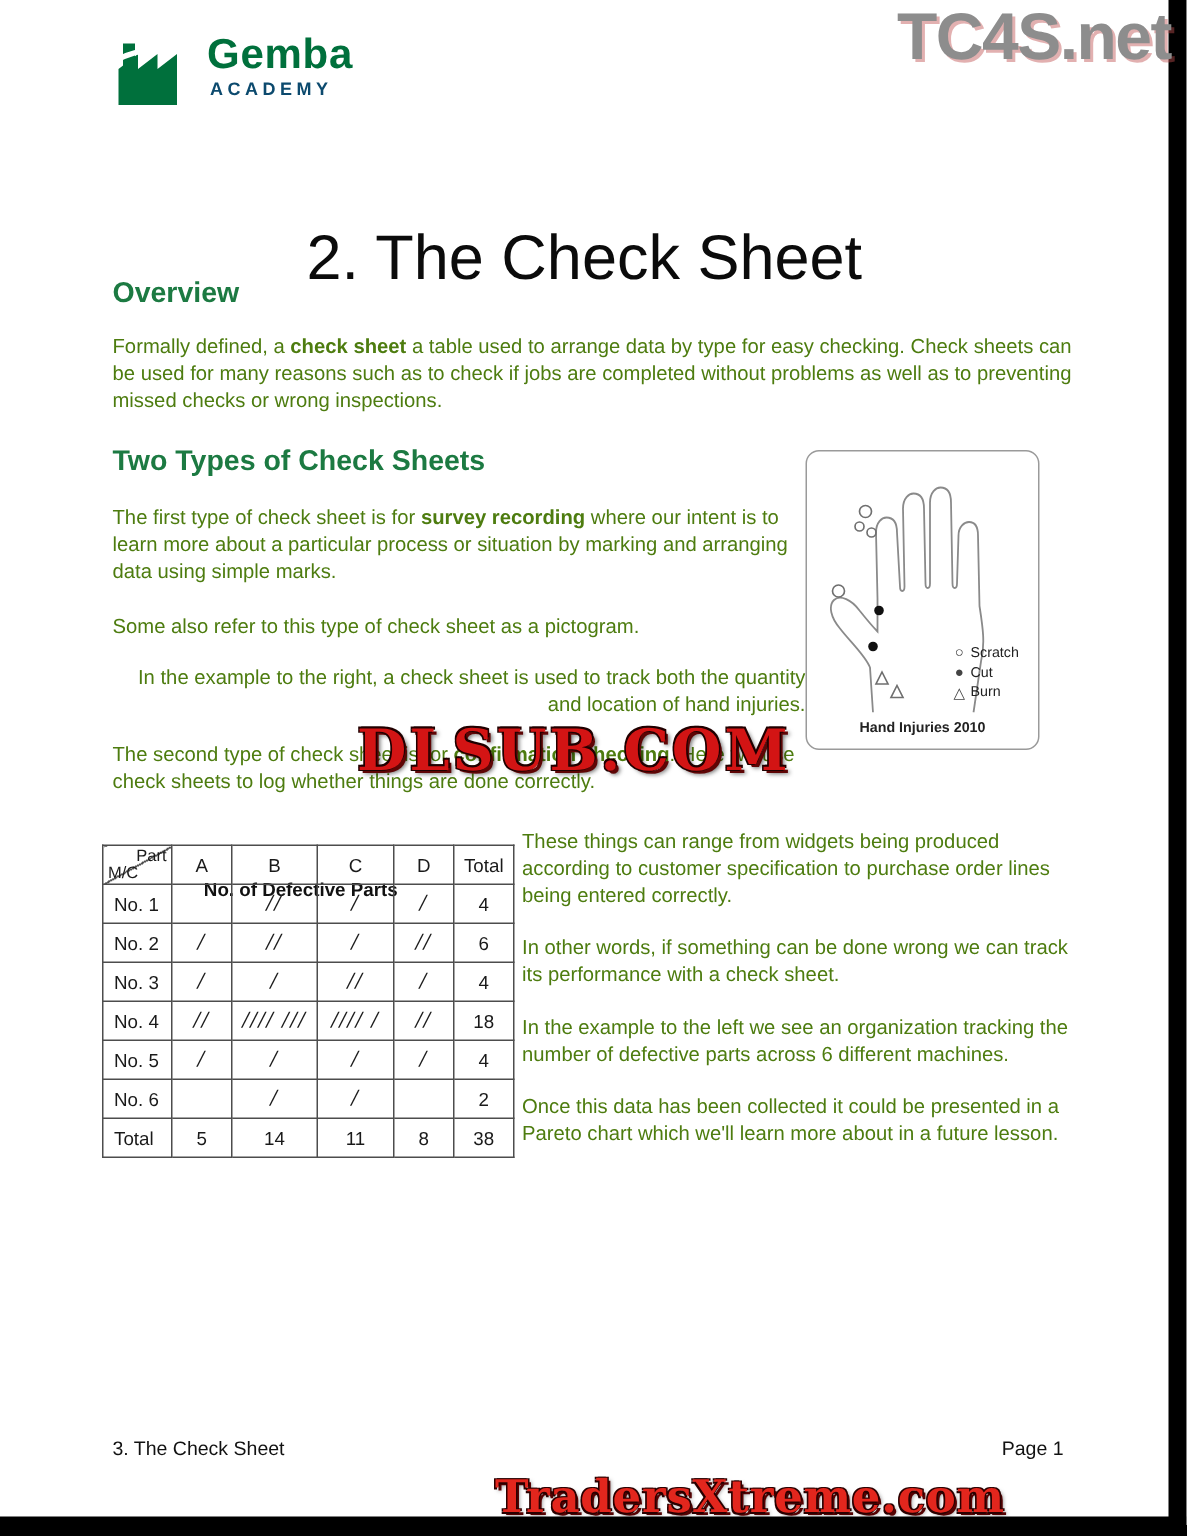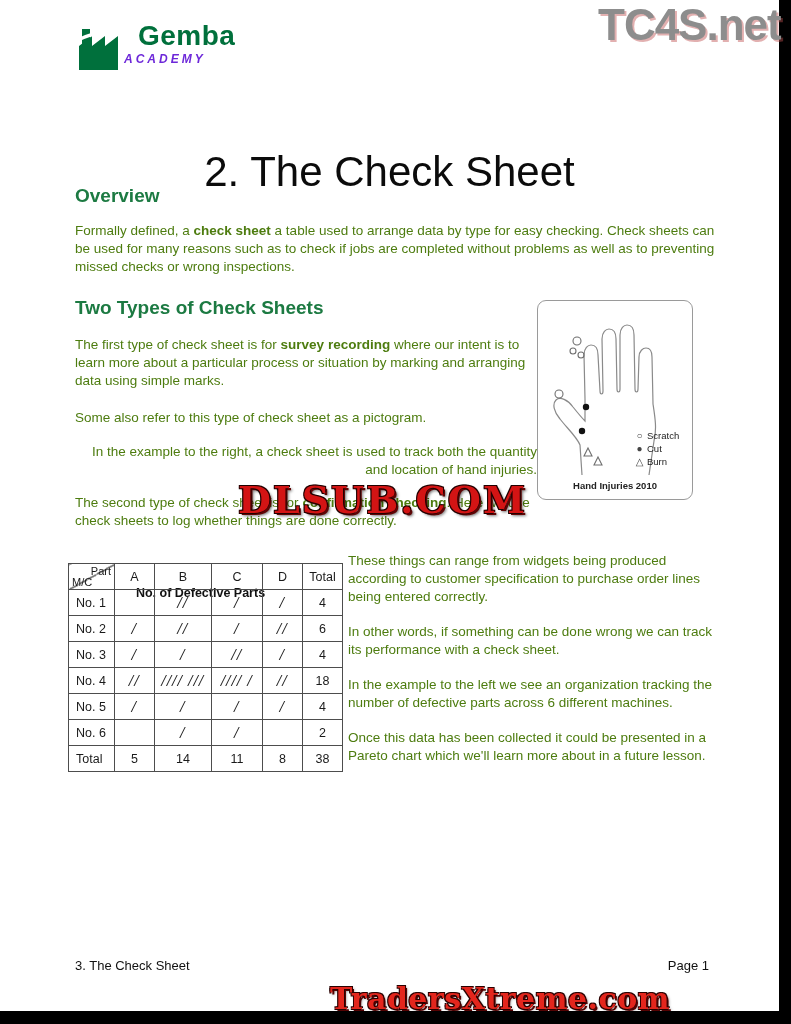--- a/index.html
+++ b/index.html
@@ -9,21 +9,21 @@
     background:#ffffff; overflow:hidden;
     font-family:"Liberation Sans", sans-serif; color:#151515;
   }
   .edge-right { position:absolute; left:779px; top:0; width:12px; height:1024px; background:#000; }
   .edge-bottom { position:absolute; left:0; top:1011px; width:791px; height:13px; background:#000; }
 
   
   .logo { position:absolute; left:76px; top:18px; width:200px; height:56px; }
   .logo-icon { position:absolute; left:0; top:4px; }
   .logo-name { position:absolute; left:62px; top:2px; font-size:28px; font-weight:bold; color:#00703C; letter-spacing:0.5px; }
-  .logo-sub  { position:absolute; left:48px; top:34px; font-size:12px; font-weight:bold; color:#6d28d9; letter-spacing:3px;font-style:italic; }
+  .logo-sub  { position:absolute; left:64px; top:34px; font-size:12px; font-weight:bold; color:#0c4a6e; letter-spacing:3px; }
 
   
   .wm-top {
     position:absolute; left:598px; top:0px; z-index:6;
     font-family:"Liberation Sans", sans-serif; font-weight:bold; font-size:44px;
     color:#8d8d8d; letter-spacing:-1px;
     text-shadow:2px 2px 0 rgba(190,80,80,0.45);
   }
   .wm-mid {
     position:absolute; left:238px; top:477px; z-index:6;

